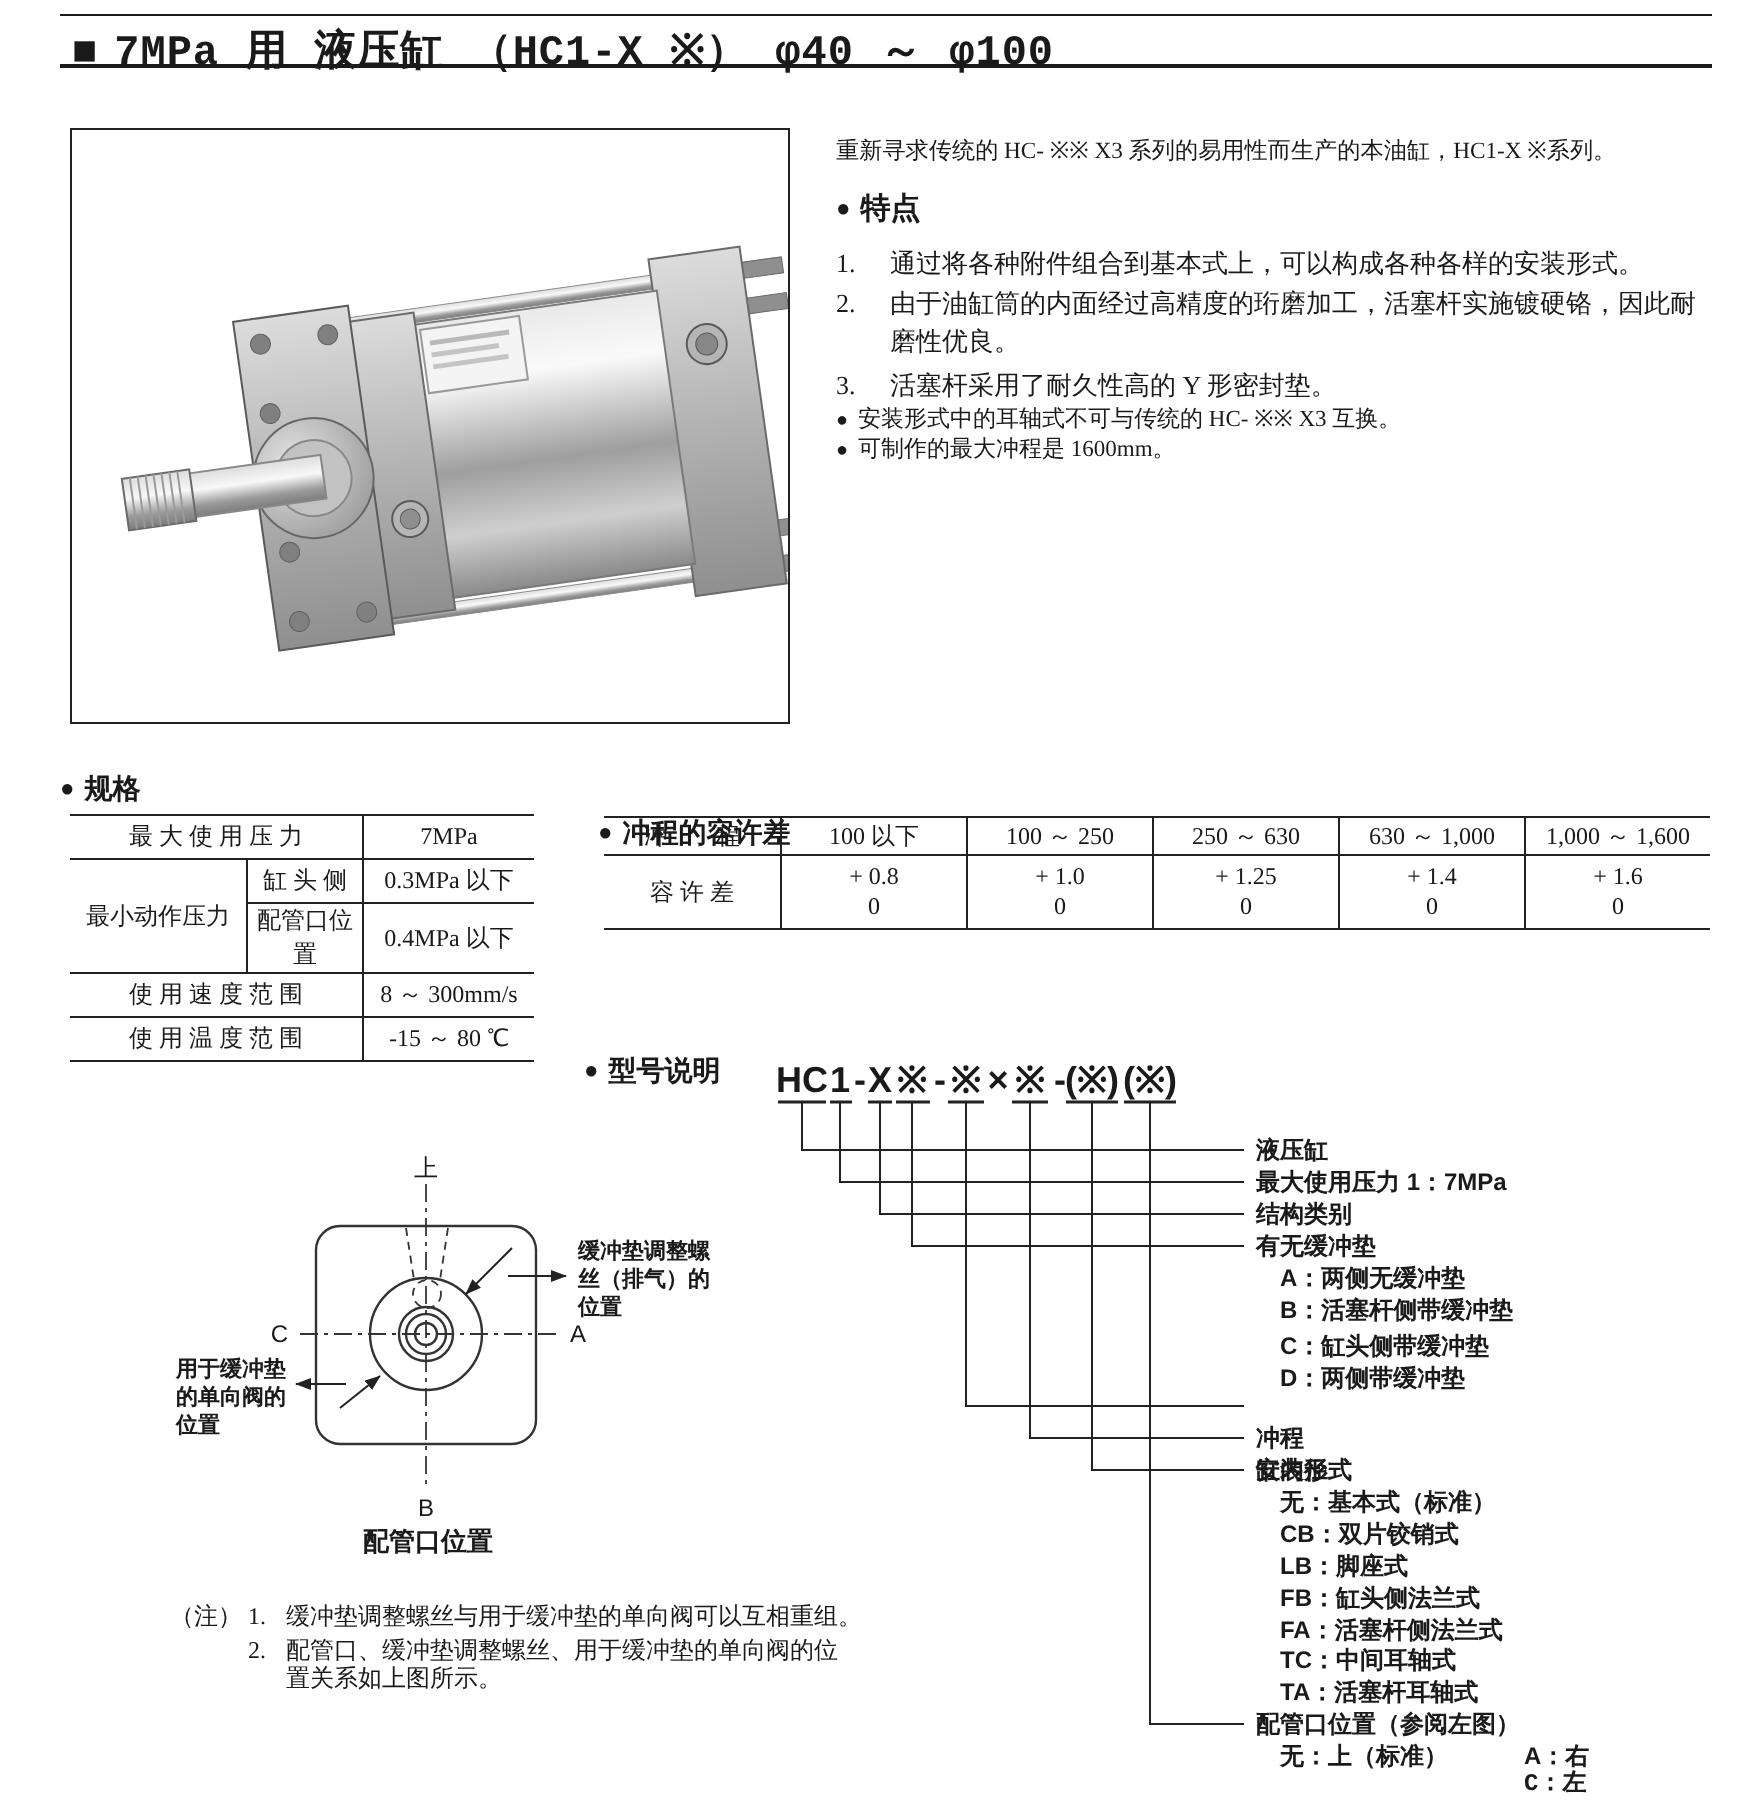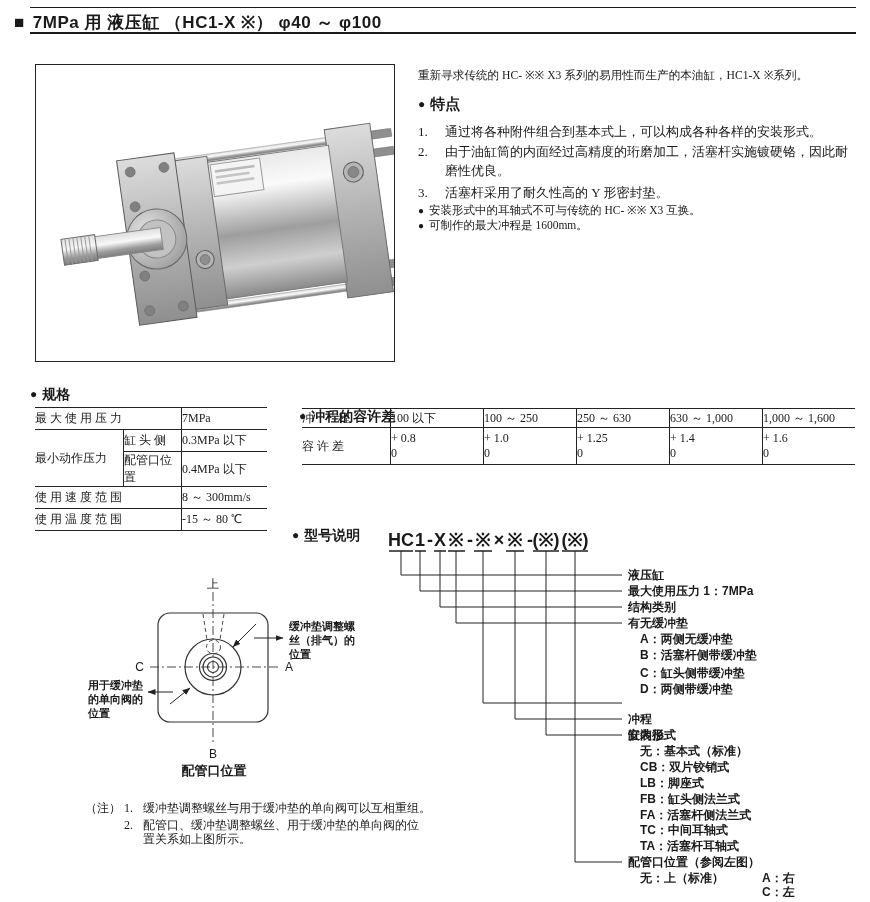--- a/index.html
+++ b/index.html
@@ -1,23 +1,23 @@
 <!DOCTYPE html>
 <html><head>
 <meta charset="utf-8">
 <style>
   html,body { margin:0; padding:0; background:#fff; }
   .page { position:relative; width:870px; height:902px; background:#ffffff;
           color:#1a1a1a; font-family:"Liberation Serif", serif; overflow:hidden; }
 
   .rule { position:absolute; background:#1a1a1a; }
 
-  .title { position:absolute; left:14px; top:10px;
-           font-family:Liberation Sans, sans-serif; font-weight:bold;
-           font-size:17px; letter-spacing:.5px; white-space:nowrap; }
+  .title { position:absolute; left:36px; top:10px;
+           font-family:Liberation Mono, monospace; font-weight:bold;
+           font-size:21px; letter-spacing:.5px; white-space:nowrap; }
   .title .marker { margin-right:8px; }
 
   .sec-heading { position:absolute; font-family:"Liberation Sans", sans-serif;
                  font-weight:bold; font-size:14px; white-space:nowrap; }
   .sec-heading .dot { font-size:12px; margin-right:5px; vertical-align:1px; }
 
   .photo-box { position:absolute; left:35px; top:64px; width:358px; height:296px;
                border:1px solid #222; background:#fff; }
 
   .intro { position:absolute; left:418px; top:67px; width:450px;
@@ -25,21 +25,21 @@
 
   .feat-list { position:absolute; left:418px; top:122px; width:437px; }
   .feat-item { position:relative; padding-left:27px; font-size:13px; line-height:19.5px; }
   .feat-item .no { position:absolute; left:0; top:0; }
 
   .feat-notes { position:absolute; left:418px; top:203px; width:440px; }
   .feat-note { font-size:11.5px; line-height:15px; white-space:nowrap; }
   .feat-note .dot { font-size:10px; margin-right:5px; }
 
   table { border-collapse:collapse; position:absolute; table-layout:fixed; }
-  td { padding:0; font-size:12px; text-align:left; vertical-align:middle;
+  td { padding:0; font-size:12px; text-align:center; vertical-align:middle;
        border-top:1px solid #222; border-bottom:1px solid #222; }
   .spec-table { left:35px; top:407px; }
   .spec-table td { height:21px; }
   .spec-table .w1 { width:88px; }
   .spec-table .w2 { width:57px; }
   .spec-table .w3 { width:85px; }
   .spec-table .vline { border-left:1px solid #222; }
   .tol-table { left:302px; top:408px; }
   .tol-table .lblcol { width:88px; }
   .tol-table .valcol { width:92px; border-left:1px solid #222; }
@@ -312,21 +312,21 @@
   <div class="mrow" style="left:640px;top:760px;">CB：双片铰销式</div>
   <div class="mrow" style="left:640px;top:776px;">LB：脚座式</div>
   <div class="mrow" style="left:640px;top:792px;">FB：缸头侧法兰式</div>
   <div class="mrow" style="left:640px;top:808px;text-align:center;">FA：活塞杆侧法兰式</div>
   <div class="mrow" style="left:640px;top:823px;">TC：中间耳轴式</div>
   <div class="mrow" style="left:640px;top:839px;">TA：活塞杆耳轴式</div>
   <div class="mrow" style="left:628px;top:855px;">配管口位置（参阅左图）</div>
   <div class="mrow" style="left:640px;top:871px;">无：上（标准）</div>
   <div class="mrow" style="left:762px;top:871px;">A：右</div>
   <div class="mrow" style="left:648px;top:919px;">B：下</div>
-  <div class="mrow" style="left:762px;top:885px;">C：左</div>
+  <div class="mrow" style="left:762px;top:885px;font-family:Liberation Mono, monospace;">C：左</div>
 
   <div class="annot" style="left:289px;top:619px;">
     <div>缓冲垫调整螺</div>
     <div>丝（排气）的</div>
     <div>位置</div>
   </div>
   <div class="annot" style="left:88px;top:678px;">
     <div>用于缓冲垫</div>
     <div>的单向阀的</div>
     <div>位置</div>

